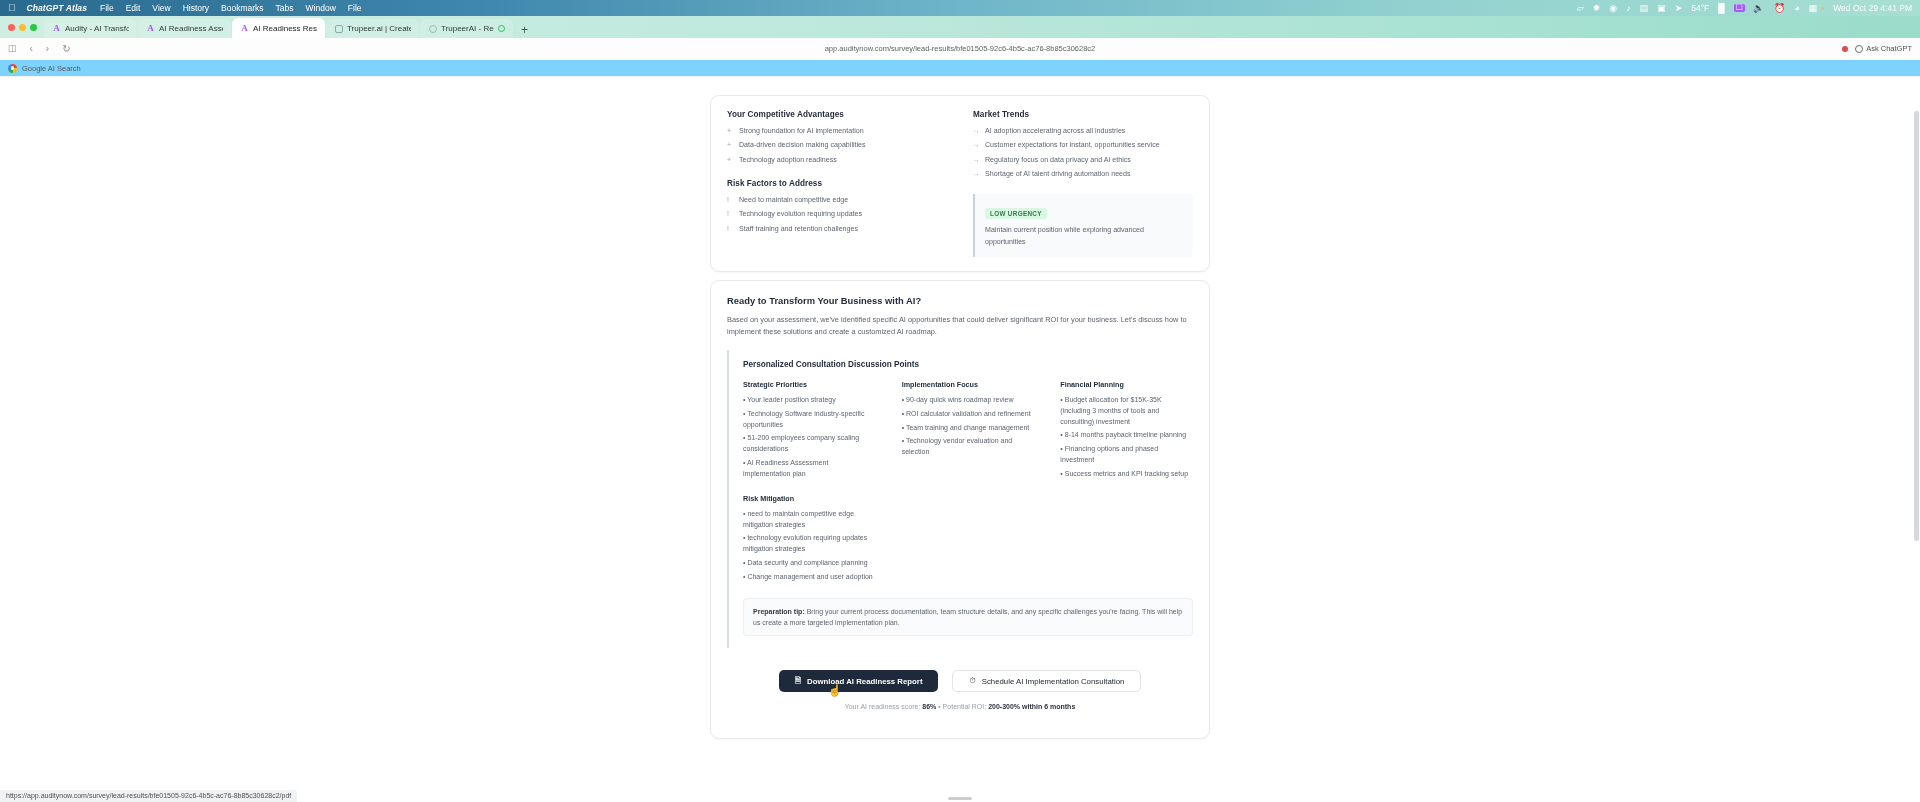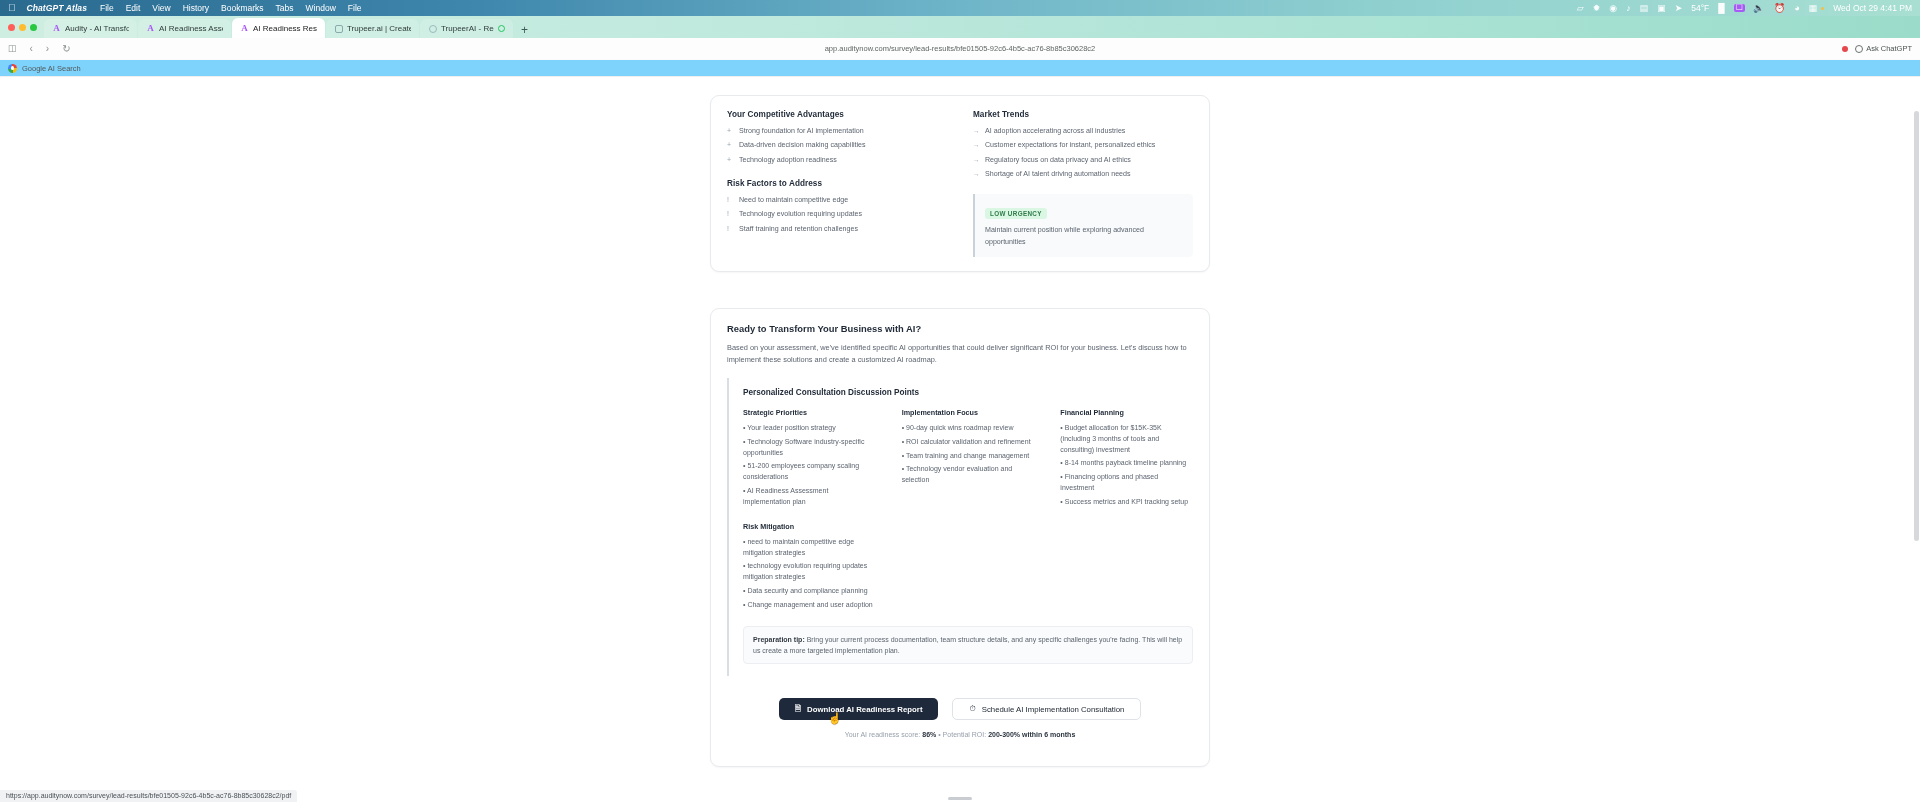--- a/index.html
+++ b/index.html
@@ -117,21 +117,21 @@
     background: #ffffff;
   }
   .page-col { width: 500px; padding-top: 18px; }
 
   .card {
     background: #ffffff;
     border: 1px solid #e8eaed;
     border-radius: 9px;
     box-shadow: 0 1px 2px rgba(16,24,40,0.04);
     padding: 14px 16px;
-    margin-bottom: 36px;
+    margin-bottom: 8px;
   }
   .card.wide { width: 500px; }
 
   
   .two-col { display: flex; gap: 26px; }
   .col { flex: 1; min-width: 0; }
   .sec-h {
     font-size: 8.2px; font-weight: bold; color: #1f2937;
     margin-bottom: 7px; letter-spacing: .05px;
   }
@@ -355,21 +355,21 @@
 
           <div class="col">
             <div class="sec-h">Market Trends</div>
 
             <div class="li">
               <span class="mk arrow">→</span>
               <span class="tx">AI adoption accelerating across all industries</span>
             </div>
             <div class="li">
               <span class="mk arrow">→</span>
-              <span class="tx">Customer expectations for instant, personalized ethics</span>
+              <span class="tx">Customer expectations for instant, opportunities service</span>
             </div>
             <div class="li">
               <span class="mk arrow">→</span>
               <span class="tx">Regulatory focus on data privacy and AI ethics</span>
             </div>
             <div class="li">
               <span class="mk arrow">→</span>
               <span class="tx">Shortage of AI talent driving automation needs</span>
             </div>
 

